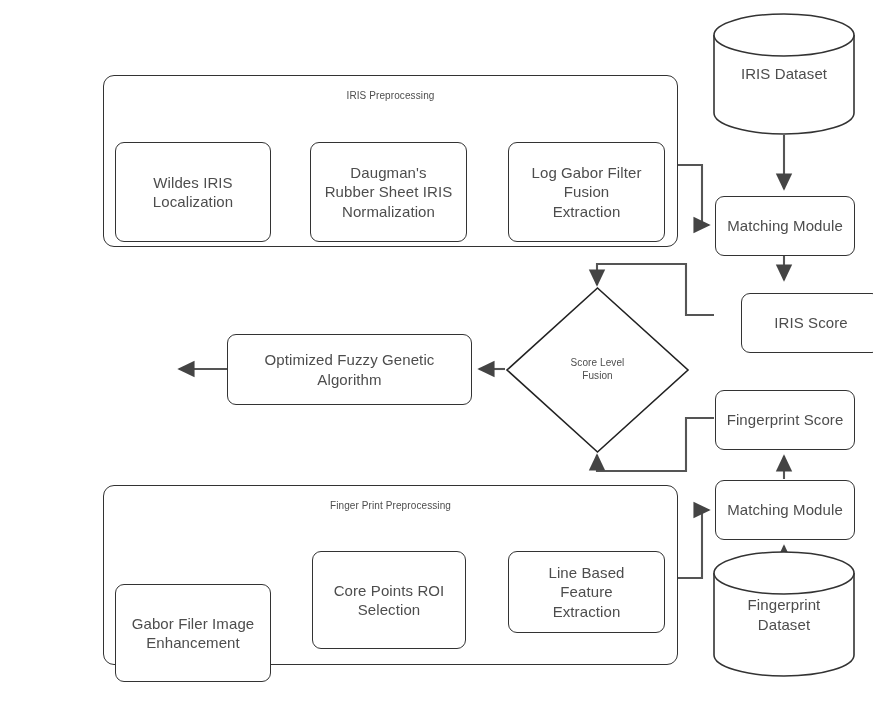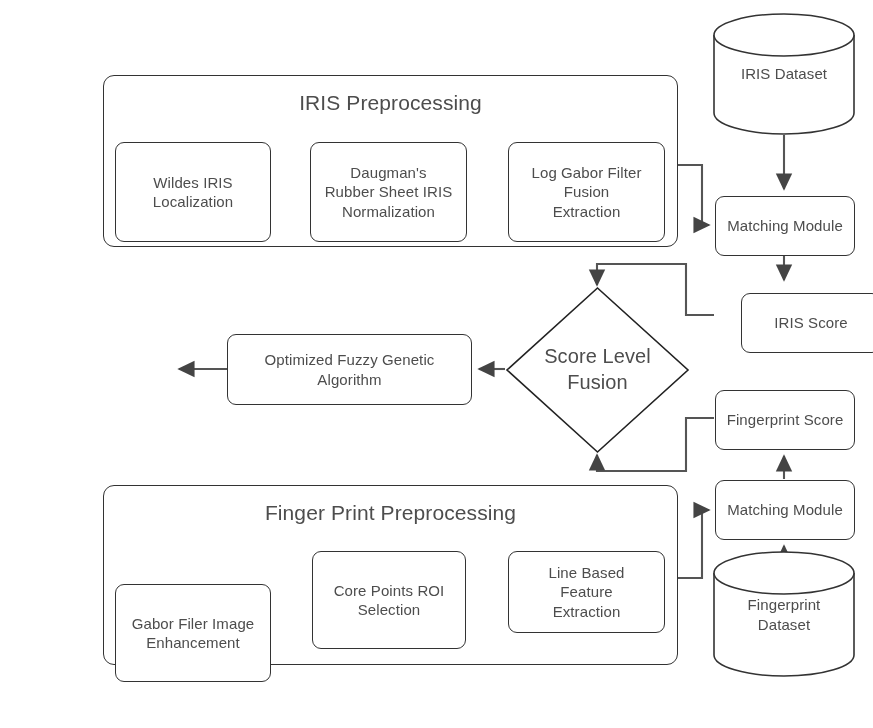--- a/index.html
+++ b/index.html
@@ -46,37 +46,37 @@
   }
   .group {
     border: 1.6px solid #333333;
     border-radius: 11px;
     background: #ffffff;
     align-items: flex-start;
     justify-content: center;
     padding-top: 14px;
   }
   .group-title {
-    font-size: 21px;
+    font-size: 10px;
     color: #4d4d4d;
   }
   .diamond-wrap {
     background: transparent;
     border: none;
   }
   .diamond-wrap svg {
     position: absolute;
     left: 0;
     top: 0;
   }
   .diamond-label {
     position: relative;
     z-index: 2;
     color: #4d4d4d;
-    font-size: 20px;
+    font-size: 10px;
     line-height: 1.28;
     text-align: center;
     white-space: pre-line;
   }
   .cyl {
     background: transparent;
     border: none;
   }
   .cyl svg {
     position: absolute;

